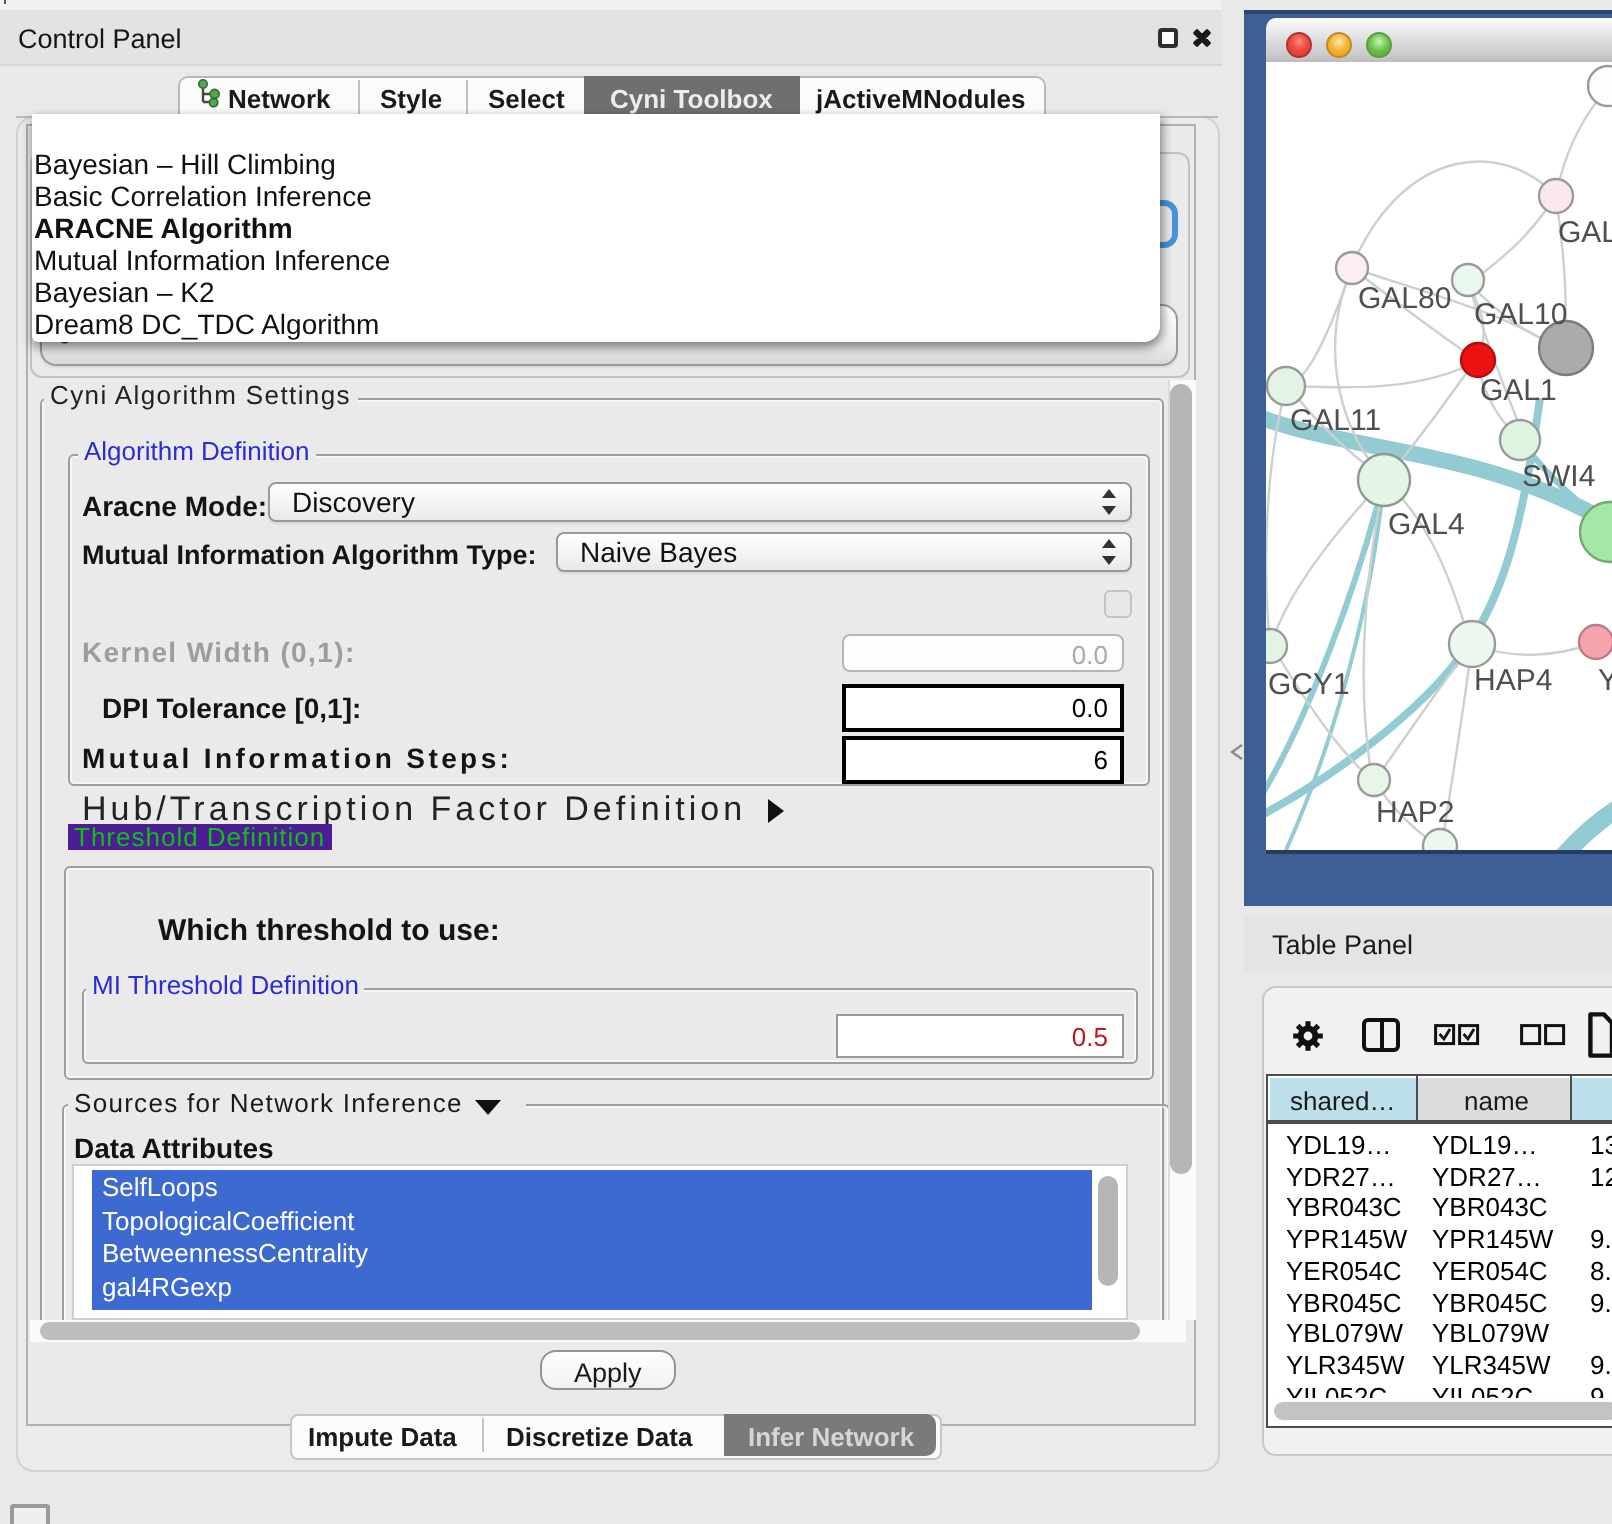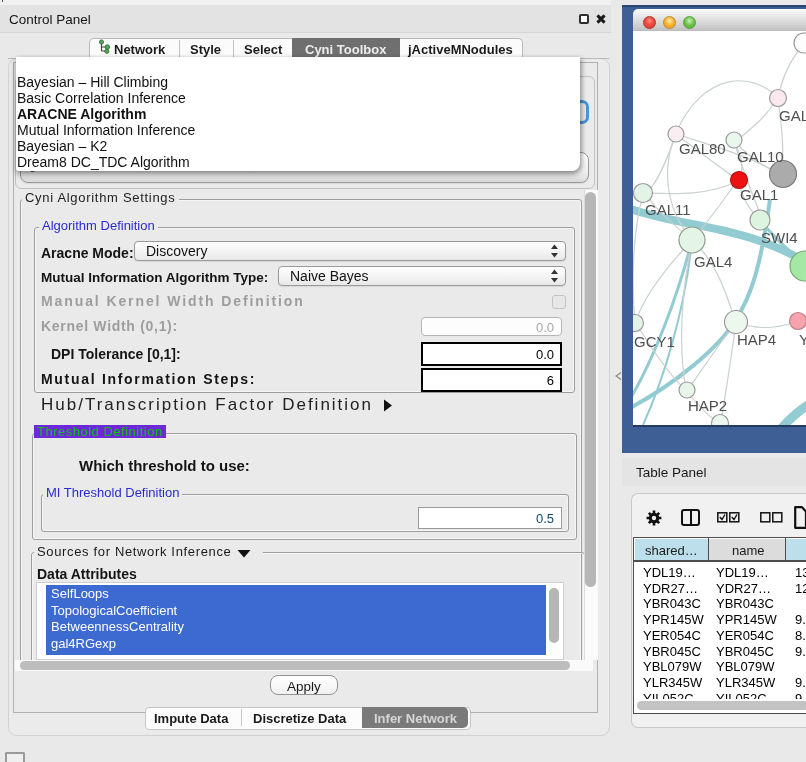--- a/index.html
+++ b/index.html
@@ -86,47 +86,46 @@
         <path d="M4.5 0.5 L8 5 L1 5 Z M4.5 13.5 L1 9 L8 9 Z" fill="#333"></path>
       </svg>
   </div>
   <div class="flb" style="left:41px;top:270px;font-size:13.5px;">Mutual Information Algorithm Type:</div>
   <div class="combo" style="left:278px;top:266px;width:286px;height:18px;">
     <div class="ctext">Naive Bayes</div>
     <svg class="carrows" viewBox="0 0 9 14">
         <path d="M4.5 0.5 L8 5 L1 5 Z M4.5 13.5 L1 9 L8 9 Z" fill="#333"></path>
       </svg>
   </div>
-  <div class="flb grey" style="left:41px;top:293px;color:#9d9d9d;letter-spacing:1.9px;">Manual Kernel Width Definition</div>
   <div class="abs" style="left:552px;top:295px;width:12px;height:12px;background:#e7e7e7;border:1px solid #c3c3c3;border-radius:3px;"></div>
   <div class="flb grey" style="left:41px;top:318px;color:#9d9d9d;letter-spacing:0.7px;">Kernel Width (0,1):</div>
   <div class="abs" style="left:421px;top:317px;width:139px;height:17px;background:#fdfdfd;border:1px solid #b5b5b5;border-radius:4px;">
     <div style="position:absolute;right:7px;top:2px;font-size:13px;color:#a9a9a9;">0.0</div>
   </div>
   <div class="flb" style="left:41px;top:346px;margin-left:10px;">DPI Tolerance [0,1]:</div>
   <div class="field" style="left:421px;top:342px;width:137px;height:20px;">
     <div class="v">0.0</div>
   </div>
   <div class="flb" style="left:41px;top:371px;letter-spacing:1.7px;">Mutual Information Steps:</div>
   <div class="field" style="left:421px;top:368px;width:137px;height:20px;">
     <div class="v">6</div>
   </div>
 
   <div class="abs" style="left:41px;top:395px;font-size:17px;letter-spacing:2px;color:#222;white-space:nowrap;">Hub/Transcription Factor Definition</div>
   <svg class="abs" style="left:383px;top:399px;" width="10" height="13" viewBox="0 0 10 13">
       <path d="M1 0.5 L9 6.5 L1 12.5 Z" fill="#111"></path>
     </svg>
 
   <div class="gbox" style="left:32px;top:433px;width:543px;height:105px;"></div>
-  <div class="gtitle gt15" style="left:34px;top:425px;color:#0cc40c;background:#6d28d9;letter-spacing:0.5px;">Threshold Definition</div>
+  <div class="gtitle gt15" style="left:34px;top:412px;color:#0cc40c;background:#4c1d95;letter-spacing:0.5px;">Threshold Definition</div>
   <div class="flb" style="left:79px;top:457px;font-size:15px;">Which threshold to use:</div>
   <div class="gbox" style="left:41px;top:494px;width:526px;height:36px;"></div>
   <div class="gtitle gt15" style="left:43px;top:486px;color:#2b2bd3;background:#eaeaea;">MI Threshold Definition</div>
   <div class="abs" style="left:418px;top:507px;width:142px;height:20px;background:#fff;border:1px solid #9a9a9a;">
-    <div style="position:absolute;right:7px;top:3px;font-size:13px;color:#0c4a6e;">0.5</div>
+    <div style="position:absolute;right:7px;top:3px;font-size:13px;color:#b91c1c;">0.5</div>
   </div>
 
   <div class="gbox" style="left:31px;top:552px;width:552px;height:117px;"></div>
   <div class="gtitle gt15" style="left:34px;top:545px;color:#1a1a1a;background:#eaeaea;letter-spacing:0.65px;padding-right:32px;">Sources for Network Inference</div>
   <svg class="abs" style="left:237px;top:549px;" width="14" height="9" viewBox="0 0 14 9">
       <path d="M0.5 1 L13.5 1 L7 8.5 Z" fill="#111"></path>
     </svg>
   <div class="flb" style="left:37px;top:566px;">Data Attributes</div>
 
   <div class="abs" style="left:36px;top:582px;width:526px;height:76px;background:#ffffff;border:1px solid #cfcfcf;"></div>

